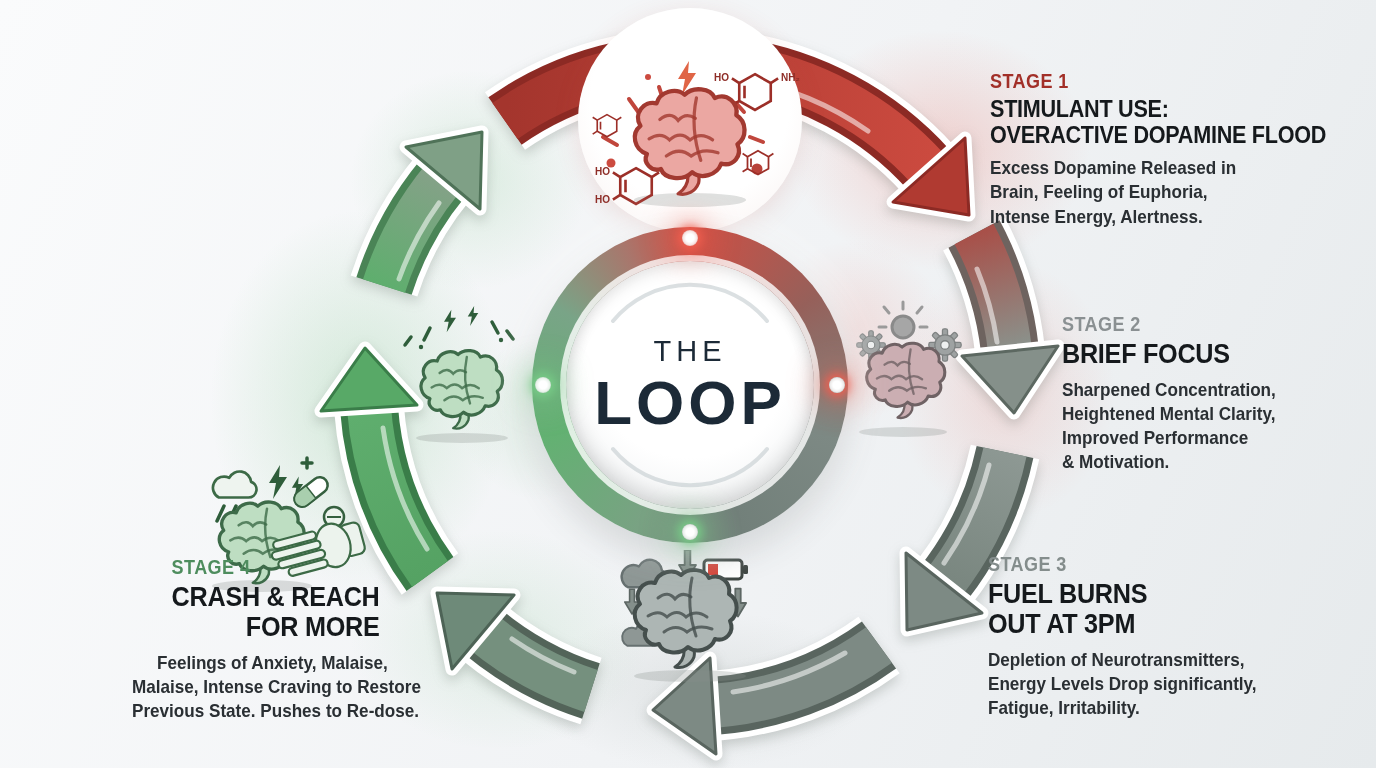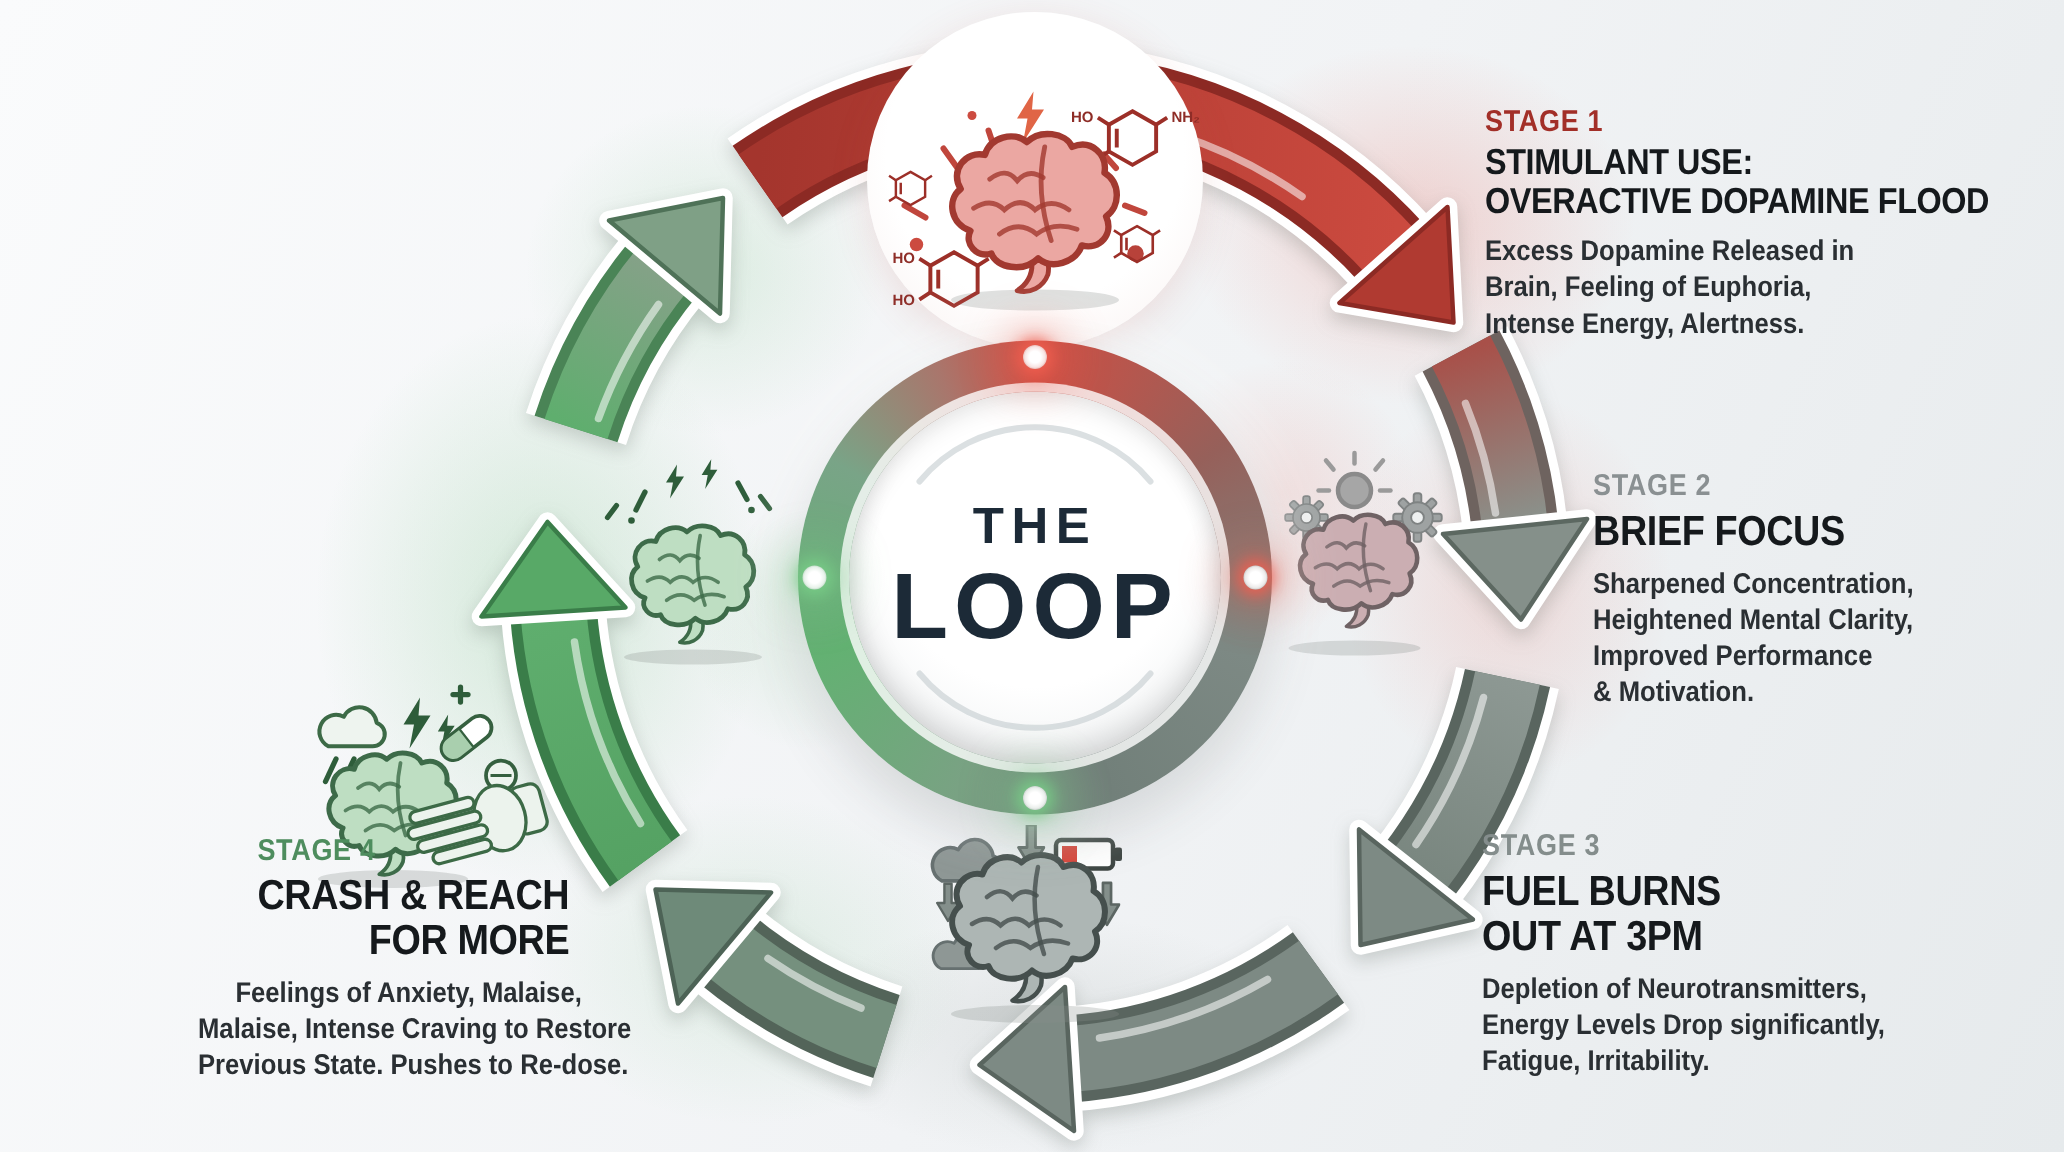--- a/index.html
+++ b/index.html
@@ -27,21 +27,21 @@
   .loop-outer { position:absolute; left:532px; top:227px; width:316px; height:316px; border-radius:50%;
     background:conic-gradient(from 0deg,
       #cf4f44 0deg, #96605a 55deg, #7d8984 110deg, #72807a 160deg,
       #79a283 200deg, #63b172 250deg, #79a487 300deg, #a9766c 335deg, #cf4f44 360deg);
     box-shadow:0 16px 34px rgba(70,80,85,.20), 0 0 44px rgba(255,255,255,.9); }
   .loop-face { position:absolute; inset:34px; border-radius:50%;
     background:radial-gradient(circle at 50% 38%, #ffffff 52%, #f0f2f3 84%, #dfe4e6 100%);
     box-shadow:inset 0 7px 14px rgba(0,0,0,.08), inset 0 -9px 18px rgba(0,0,0,.12), 0 0 0 6px rgba(255,255,255,.8);
     display:flex; flex-direction:column; align-items:center; justify-content:center; }
   .face-arcs { position:absolute; left:0; top:0; }
-  .loop-the  { font-size:34px; font-weight:700; letter-spacing:5px; line-height:1; margin-bottom:6px; }
+  .loop-the  { font-size:29px; font-weight:400; letter-spacing:5px; line-height:1; margin-bottom:6px; }
   .loop-loop { font-size:62px; font-weight:800; letter-spacing:4px; line-height:1; }
   .dot { position:absolute; width:16px; height:16px; border-radius:50%;
     background:radial-gradient(circle,#ffffff 35%, rgba(255,255,255,.85) 60%, rgba(255,255,255,0) 100%); }
   .dot-red   { box-shadow:0 0 10px 4px rgba(240,95,80,.95), 0 0 30px 13px rgba(240,95,80,.38); }
   .dot-green { box-shadow:0 0 10px 4px rgba(120,205,135,.95), 0 0 30px 13px rgba(120,205,135,.38); }
 
   
   .b-body { fill:var(--bf); stroke:var(--bs); stroke-width:4; stroke-linejoin:round; }
   .b-stem { fill:var(--bf); stroke:var(--bs); stroke-width:3; stroke-linejoin:round; }
   .b-line { fill:none; stroke:var(--bs); stroke-width:3; stroke-linecap:round; opacity:.8; }

